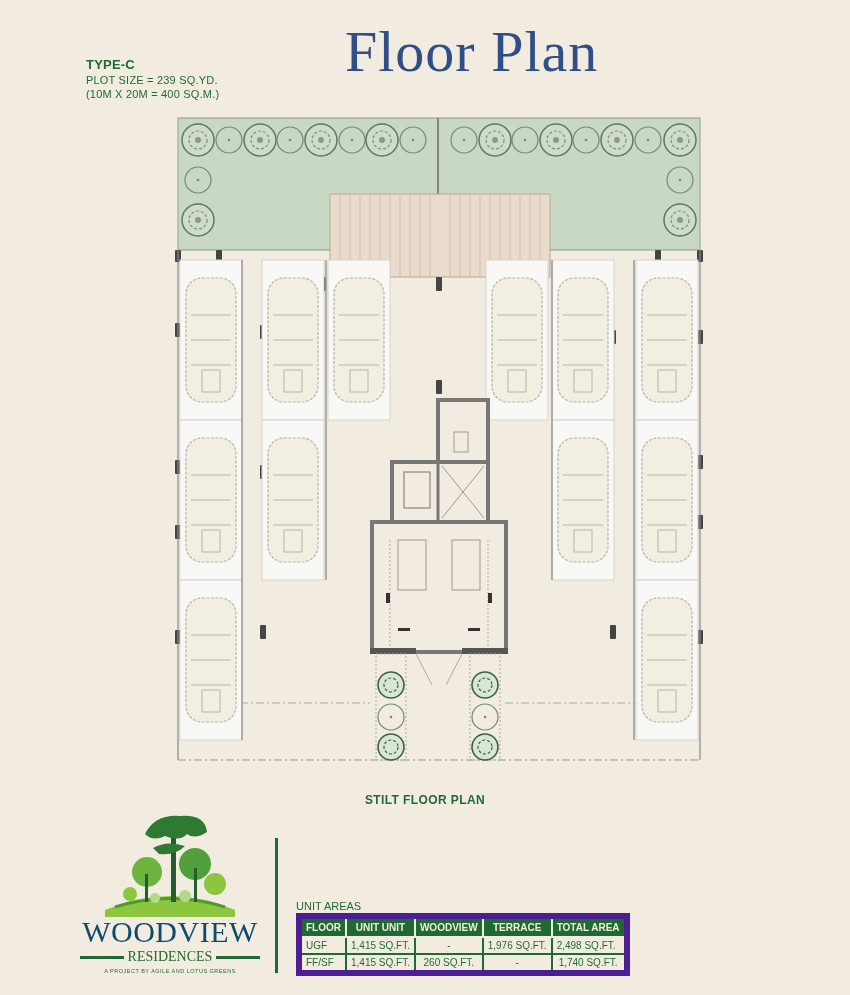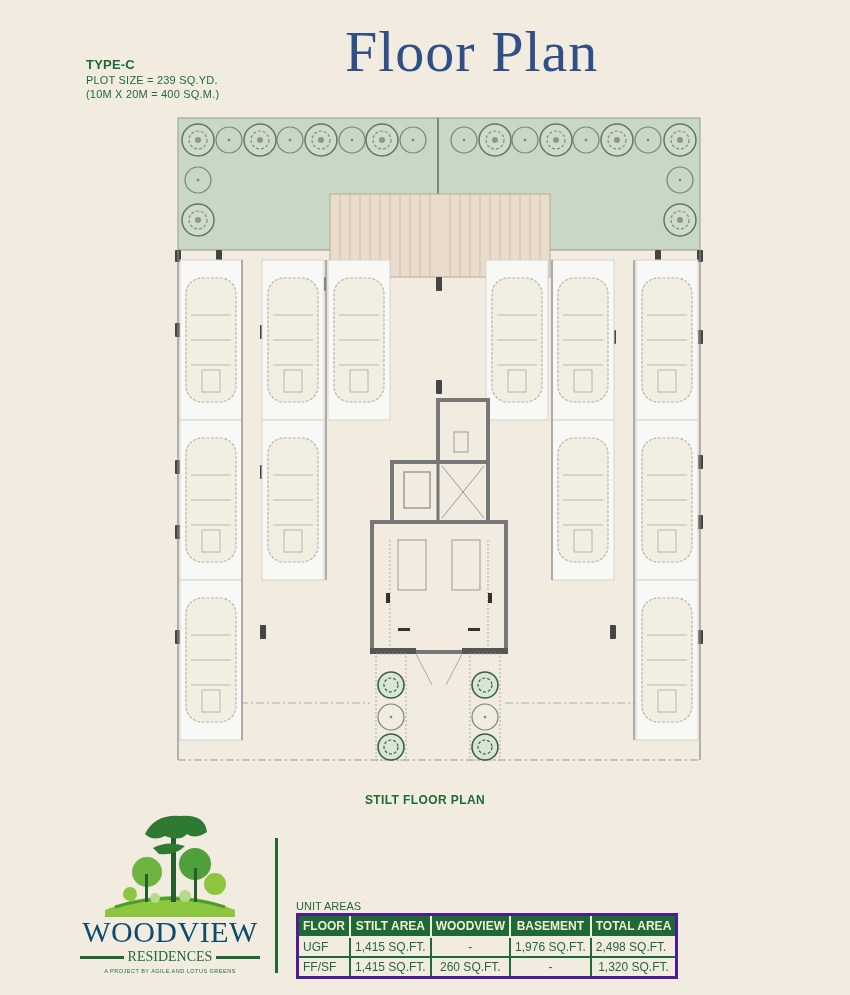--- a/index.html
+++ b/index.html
@@ -36,22 +36,22 @@
     .logo-sub {
       display: flex; align-items: center; justify-content: center; gap: 4px;
       color: #1f6a33; font-family: "Liberation Serif", serif; font-size: 14px;
       margin-top: 2px;
     }
     .logo-sub .bar { height: 3px; background: #1f6a33; width: 44px; }
     .logo-tag { font-size: 5.5px; color: #1f6a33; letter-spacing: 0.5px; margin-top: 3px; }
     .areas { position: absolute; left: 296px; top: 900px; }
     .areas-title { color: #1f6a33; font-weight: normal; font-size: 11px; margin-bottom: 1px; }
     table.unit {
-      border-collapse: collapse; border: 3px solid #4c1d95;
-      font-size: 12px; color: #1f6a33;
+      border-collapse: collapse; border: 6px solid #4c1d95;
+      font-size: 10px; color: #1f6a33;
     }
     table.unit th {
       background: #1f6a33; color: #f2ece0; font-weight: bold;
       padding: 3px 4px; border: 2px solid #f2ece0; white-space: nowrap;
     }
     table.unit td {
       border: 2px solid #1f6a33; padding: 2px 4px; white-space: nowrap;
       background: #f2ece0;
       margin-left: 40px;
     }
@@ -266,36 +266,36 @@
   </div>
   <div class="logo-tag">A PROJECT BY AGILE AND LOTUS GREENS</div>
 </div>
 
 <div class="areas">
   <div class="areas-title">UNIT AREAS</div>
   <table class="unit">
     <thead>
       <tr>
         <th>FLOOR</th>
-        <th>STILT AREA</th>
+        <th>UNIT UNIT</th>
         <th>WOODVIEW</th>
-        <th>BASEMENT</th>
+        <th>TERRACE</th>
         <th>TOTAL AREA</th>
       </tr>
     </thead>
     <tbody>
       <tr>
         <td>UGF</td>
         <td>1,415 SQ.FT.</td>
         <td class="c">-</td>
         <td>1,976 SQ.FT.</td>
         <td>2,498 SQ.FT.</td>
       </tr>
       <tr>
         <td>FF/SF</td>
         <td>1,415 SQ.FT.</td>
         <td class="c">260 SQ.FT.</td>
         <td class="c">-</td>
-        <td class="c">1,320 SQ.FT.</td>
+        <td class="c">1,740 SQ.FT.</td>
       </tr>
     </tbody>
   </table>
 </div>
 
 </body></html>

